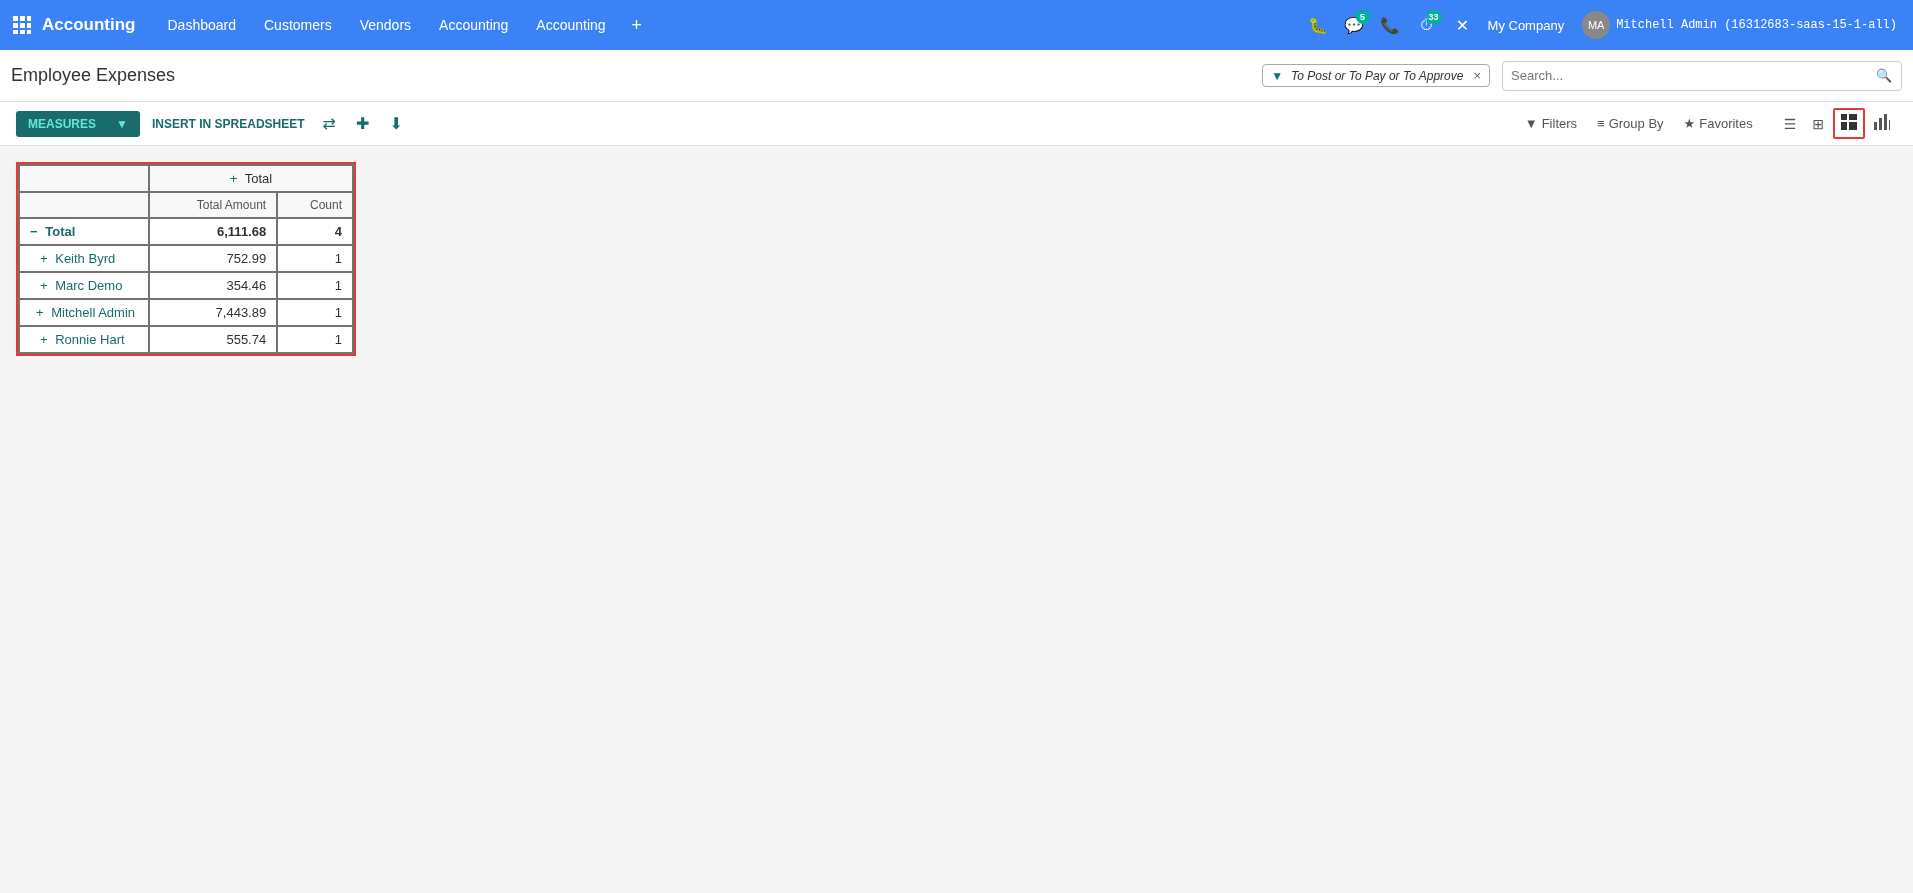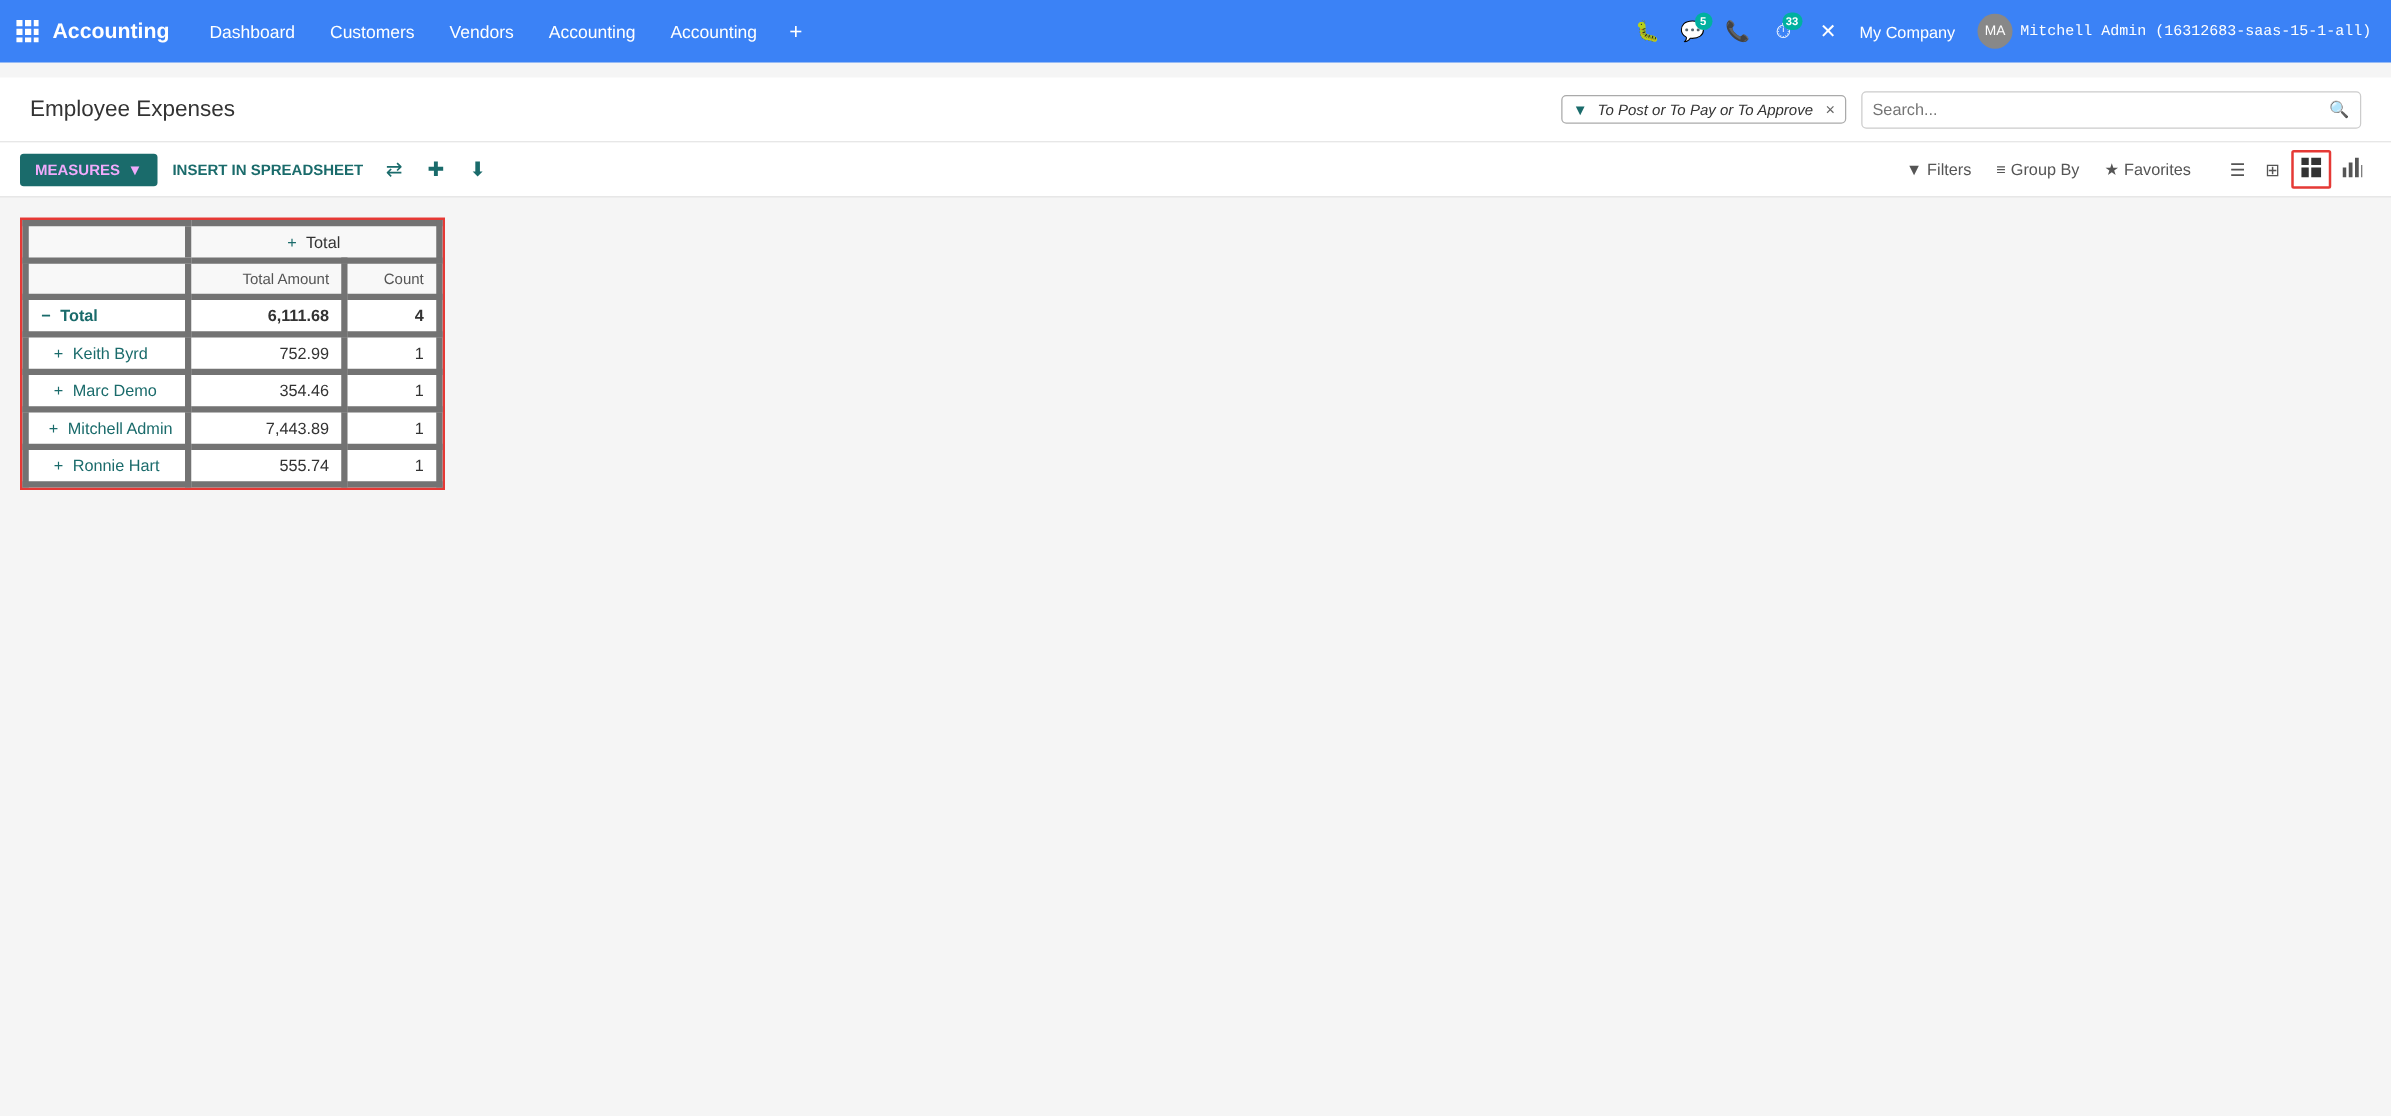--- a/index.html
+++ b/index.html
@@ -56,26 +56,25 @@
     .avatar {
       width: 28px; height: 28px; border-radius: 50%;
       background: #888; overflow: hidden; display: flex; align-items: center; justify-content: center;
       font-size: 11px; color: #fff;
     }
 
     
     .page-header {
       background: #fff;
       border-bottom: 1px solid #e0e0e0;
-      padding: 0 24px;
+      padding: 0 11px;
       display: flex;
       align-items: center;
       height: 52px;
       gap: 12px;
-      margin-top: 12px;
     }
     .page-title {
       font-size: 18px; font-weight: 500; color: #333; flex-shrink: 0;
     }
     .page-header-spacer { flex: 1; }
     .filter-tag {
       display: flex; align-items: center; gap: 6px;
       border: 1px solid #aaa; border-radius: 4px;
       padding: 3px 8px; font-size: 12px; background: #fff; color: #333;
       flex-shrink: 0;
@@ -99,24 +98,24 @@
     .toolbar {
       background: #fff;
       border-bottom: 1px solid #e0e0e0;
       padding: 0 16px;
       display: flex;
       align-items: center;
       height: 44px;
       gap: 8px;
     }
     .btn-measures {
-      background: #1a6b6b; color: #f0abfc;
+      background: #1a6b6b; color: #5eead4;
       border: none; border-radius: 3px;
       padding: 6px 12px; font-size: 12px; font-weight: bold;
-      cursor: pointer; display: flex; align-items: center; gap: 6px;
+      cursor: pointer; display: flex; align-items: center; gap: 20px;
       text-transform: uppercase;
     }
     .btn-insert {
       background: transparent; color: #1a6b6b;
       border: none; font-size: 12px; font-weight: bold;
       cursor: pointer; text-transform: uppercase;
       padding: 6px 4px;
     }
     .toolbar-icon-btn {
       background: transparent; border: none; cursor: pointer;
@@ -155,21 +154,21 @@
       display: inline-block;
       border: 2px solid #e53935;
       background: #fff;
       min-width: 340px;
     }
     .pivot-table {
       border-collapse: collapse;
       width: 100%;
     }
     .pivot-table th, .pivot-table td {
-      border: 5px solid #737373;
+      border: 2px solid #737373;
       padding: 5px 10px;
       font-size: 13px;
     }
     .pivot-header-row th {
       background: #f8f8f8;
       font-weight: 500;
       color: #333;
       text-align: center;
     }
     .pivot-subheader th {

